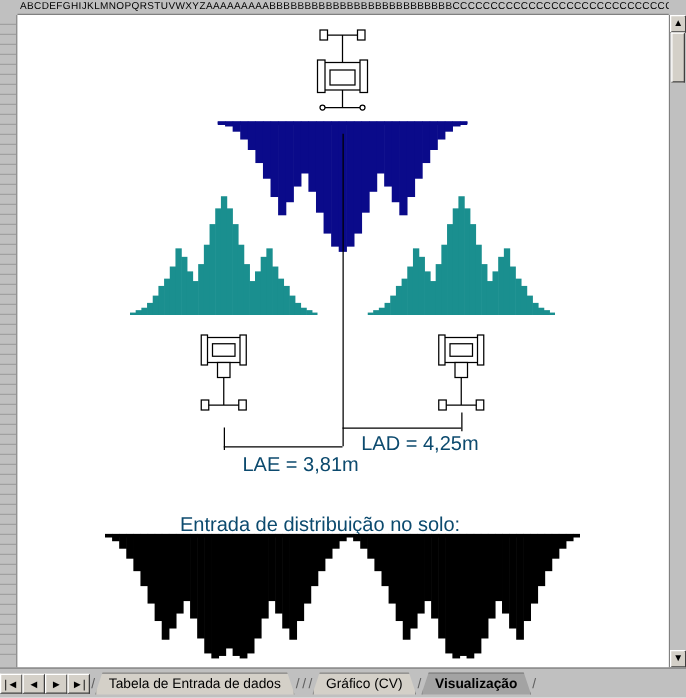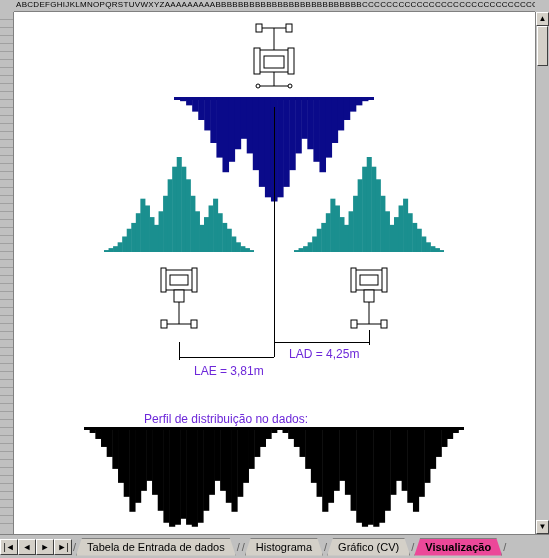--- a/index.html
+++ b/index.html
@@ -100,30 +100,30 @@
     background: #d4d0c8;
     border: 1px solid #808080;
     border-bottom: none;
     margin-left: -1px;
     line-height: 16px;
     cursor: pointer;
     position: relative;
     clip-path: polygon(6px 0, calc(100% - 6px) 0, 100% 100%, 0 100%);
   }
   .tab.active {
-    background: #ec4899;
+    background: #a3a3a3;
     font-weight: bold;
   }
   .tab-sep {
     color: #606060;
     margin: 0 1px;
   }
   
   .sprayer { position: absolute; }
-  .label { position: absolute; font-size: 12px; color: #6d28d9; }
+  .label { position: absolute; font-size: 16px; color: #0c4a6e; }
   .dim-line { position: absolute; background: #000; }
 </style>
 </head>
 <body>
 
 <div class="col-header">ABCDEFGHIJKLMNOPQRSTUVWXYZAAAAAAAAABBBBBBBBBBBBBBBBBBBBBBBBBBCCCCCCCCCCCCCCCCCCCCCCCCCCCCCCCC</div>
 
 <div class="row-header" id="rowhdr">
     <div class="row-cell"></div>
     <div class="row-cell"></div>
@@ -350,21 +350,21 @@
   </svg>
 
   <div class="dim-line" style="left:165px;top:345px;width:95px;height:1px"></div>
   <div class="dim-line" style="left:165px;top:330px;width:1px;height:18px"></div>
   <div class="dim-line" style="left:260px;top:330px;width:95px;height:1px"></div>
   <div class="dim-line" style="left:355px;top:318px;width:1px;height:15px"></div>
 
   <div class="label" style="left:180px;top:352px">LAE = 3,81m</div>
   <div class="label" style="left:275px;top:335px">LAD = 4,25m</div>
 
-  <div class="label" style="left:130px;top:400px">Perfil de distribuição no dados:</div>
+  <div class="label" style="left:130px;top:400px">Entrada de distribuição no solo:</div>
 
   <svg id="profile" style="position:absolute;left:70px;top:415px" width="380" height="105" viewBox="0 0 380 105">
       <rect x="0" y="0" width="380" height="3" fill="#000000"></rect>
       <rect x="0" y="0" width="6.1716417910447765" height="1.9949999999999999" fill="#000000"></rect>
       <rect x="5.6716417910447765" y="0" width="6.1716417910447765" height="5.984999999999999" fill="#000000"></rect>
       <rect x="11.343283582089553" y="0" width="6.1716417910447765" height="11.969999999999999" fill="#000000"></rect>
       <rect x="17.01492537313433" y="0" width="6.1716417910447765" height="19.95" fill="#000000"></rect>
       <rect x="22.686567164179106" y="0" width="6.1716417910447765" height="29.924999999999997" fill="#000000"></rect>
       <rect x="28.358208955223883" y="0" width="6.1716417910447765" height="41.894999999999996" fill="#000000"></rect>
       <rect x="34.02985074626866" y="0" width="6.1716417910447765" height="55.86" fill="#000000"></rect>
@@ -433,19 +433,18 @@
 
 <div class="tabstrip">
   <div class="navbtn">|◄</div>
   <div class="navbtn">◄</div>
   <div class="navbtn">►</div>
   <div class="navbtn">►|</div>
   <span class="tab-sep">/</span>
   <div class="tab">Tabela de Entrada de dados</div>
   <span class="tab-sep">/</span>
   <span class="tab-sep">/</span>
-  <div class="tab">Histograma</div>
   <span class="tab-sep">/</span>
   <div class="tab">Gráfico (CV)</div>
   <span class="tab-sep">/</span>
   <div class="tab active">Visualização</div>
   <span class="tab-sep">/</span>
 </div>
 
 </body></html>

